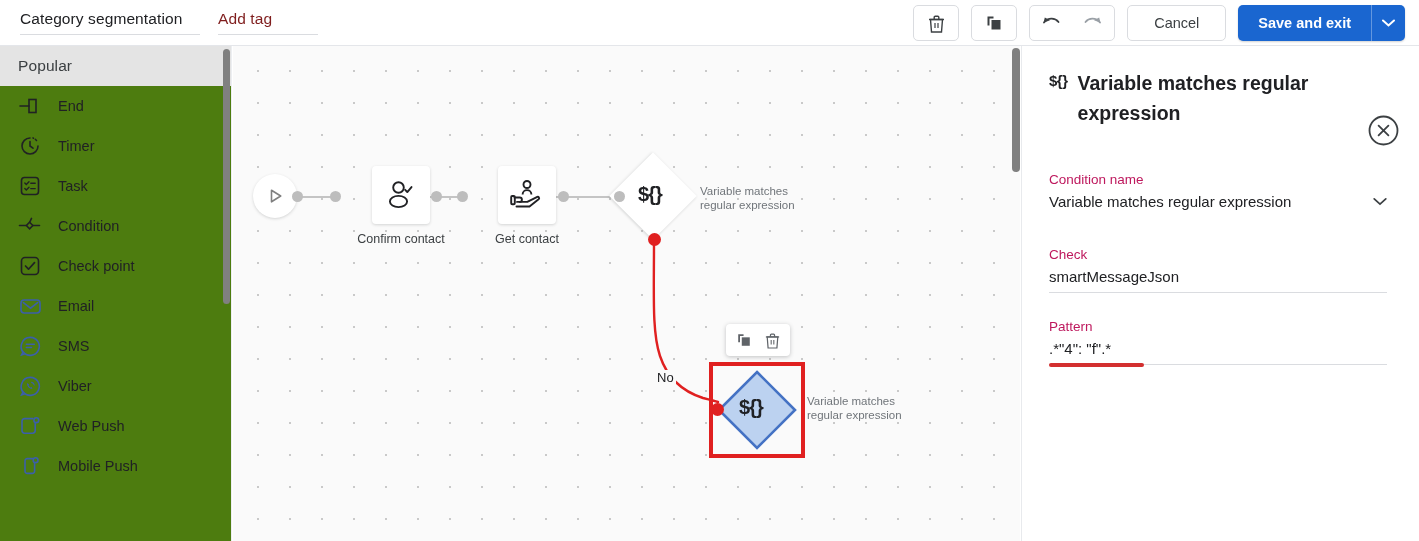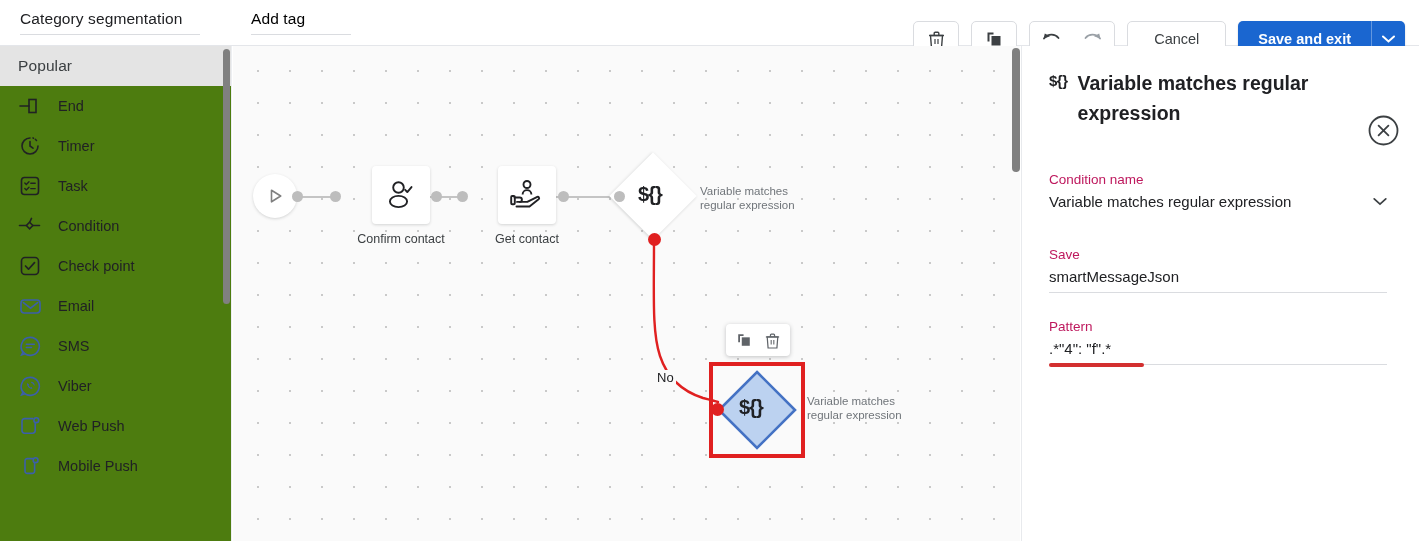--- a/index.html
+++ b/index.html
@@ -20,24 +20,24 @@
     border-bottom: 1px solid #e4e6ea;
     display: flex; align-items: center;
   }
   .tabfields { display: flex; align-items: flex-end; padding-left: 20px; gap: 18px; }
   .tabfield {
     font-size: 15.5px; color: #202124; padding-bottom: 6px;
     border-bottom: 1px solid #dadce0; min-width: 98px; letter-spacing: .1px;
     cursor: text;
   }
   .tabfield.primary { min-width: 180px; }
-  .tabfield.secondary { min-width: 100px; color: #000000; margin-left: 33px; }
+  .tabfield.secondary { min-width: 100px; color: #7f1d1d; }
 
   .topbar-right {
-    position: absolute; right: 14px; top: 16px; height: 46px;
+    position: absolute; right: 14px; top: 0; height: 46px;
     display: flex; align-items: center; gap: 12px;
   }
   .iconbtn {
     width: 46px; height: 36px; border: 1px solid #dadce0; border-radius: 5px;
     background: #fff; display: flex; align-items: center; justify-content: center;
     cursor: pointer;
   }
   .iconpair {
     display: flex; border: 1px solid #dadce0; border-radius: 5px; overflow: hidden;
     background: #fff;
@@ -466,21 +466,21 @@
         <span>Variable matches regular expression</span>
         <span style="margin-left:10px;">
           <svg width="14" height="9" viewBox="0 0 14 9" fill="none">
             <path d="M1.2 1.8L7 7.2 12.8 1.8" stroke="#3c4043" stroke-width="1.7" fill="none" stroke-linecap="round"></path>
           </svg>
         </span>
       </div>
     </div>
 
     <div class="field" style="margin-top:30px;">
-      <div class="field-label">Save</div>
+      <div class="field-label">Check</div>
       <div class="field-value plain">smartMessageJson</div>
     </div>
 
     <div class="field" style="margin-top:26px;">
       <div class="field-label">Pattern</div>
       <div style="position:relative;">
         <div class="field-value plain">.*"4": "f".*</div>
         <div style="position:absolute; left:0; bottom:-2px; width:95px; height:4px; background:#d32f2f; border-radius:2px;"></div>
       </div>
     </div>

